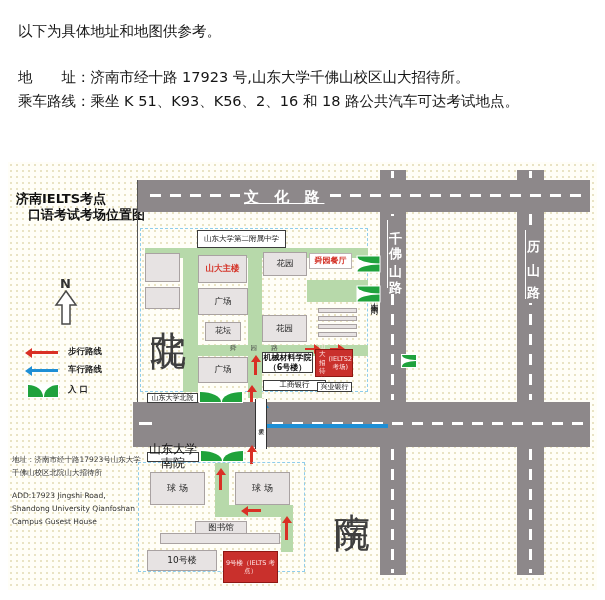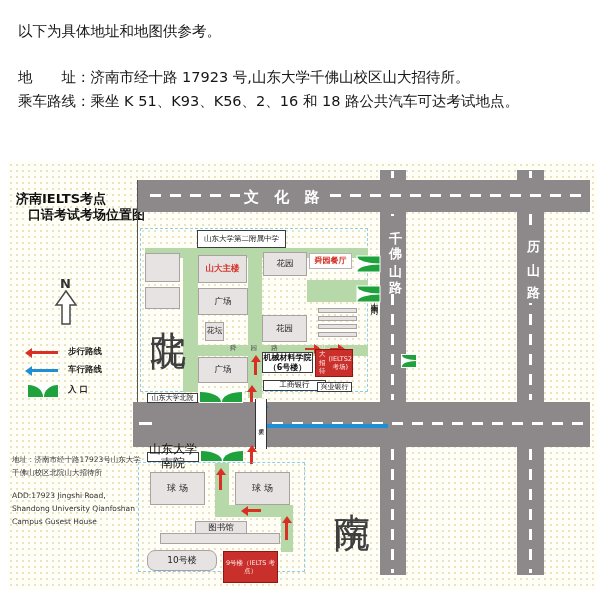--- a/index.html
+++ b/index.html
@@ -5,21 +5,21 @@
   html,body{margin:0;padding:0;}
   body{width:605px;height:600px;background:#ffffff;font-family:"DejaVu Sans",sans-serif;color:#111;}
   #screen{position:relative;width:605px;height:600px;overflow:hidden;background:#fff;}
   .abs{position:absolute;box-sizing:border-box;}
   .dotbg{background-color:#fffef7;background-image:radial-gradient(#e9e3c4 1px,transparent 1px);background-size:6px 6px;}
   .introline{font-size:14.5px;color:#151515;white-space:nowrap;}
   .ptitle{font-size:13px;font-weight:bold;color:#111;white-space:nowrap;}
   .road{background:#8d888a;}
   .hdash{height:3px;background:repeating-linear-gradient(90deg,#fff 0 11px,transparent 11px 20px);}
   .vdash{width:3px;background:repeating-linear-gradient(180deg,#fff 0 11px,transparent 11px 20px);}
-  .roadlabel{color:#fff;background:#8d888a;white-space:nowrap;font-weight:bold;}
+  .roadlabel{color:#fff;background:#8d888a;white-space:nowrap;font-weight:bold;text-decoration:underline;}
   .vert{writing-mode:vertical-rl;text-orientation:upright;}
   .campus{border:1px dashed #8fcdec;}
   .bld{background:#e7e3e3;border:1px solid #a9a2a2;display:flex;align-items:center;justify-content:center;text-align:center;font-size:8.5px;color:#222;line-height:1.1;}
   .wbox{background:#fff;border:1px solid #3c3c3c;display:flex;align-items:center;justify-content:center;text-align:center;font-size:7.5px;color:#111;line-height:1.15;}
   .rbox{background:#c9302c;border:1px solid #8e1713;display:flex;flex-direction:row;align-items:center;justify-content:center;text-align:center;color:#ffe5e5;line-height:1.3;}
   .green{background:#b7d9aa;}
   .redtext{color:#d5372c;font-weight:bold;}
   .big{font-size:36px;line-height:42px;color:#3f3f3f;letter-spacing:2px;}
   .gate{background:#fff;display:flex;gap:1px;padding:1px;}
   .gate i{display:block;flex:1;background:#1fa23c;}
@@ -99,21 +99,21 @@
   <div class="abs green" style="left:183px;top:345px;width:185px;height:11px;"></div>
   <div class="abs green" style="left:307px;top:280px;width:61px;height:22px;"></div>
 
   <div class="abs wbox" style="left:197px;top:230px;width:89px;height:18px;">山东大学第二附属中学</div>
   <div class="abs bld" style="left:145px;top:253px;width:35px;height:29px;"></div>
   <div class="abs bld" style="left:145px;top:287px;width:35px;height:22px;"></div>
   <div class="abs bld redtext" style="left:198px;top:255px;width:49px;height:28px;">山大主楼</div>
   <div class="abs bld" style="left:263px;top:252px;width:44px;height:24px;">花园</div>
   <div class="abs wbox redtext" style="left:309px;top:253px;width:43px;height:16px;font-size:8px;border-color:#b9b2b2;">舜园餐厅</div>
   <div class="abs bld" style="left:198px;top:288px;width:50px;height:27px;">广场</div>
-  <div class="abs bld" style="left:205px;top:322px;width:19px;height:19px;font-size:8px;">花坛</div>
+  <div class="abs bld" style="left:205px;top:322px;width:36px;height:19px;font-size:8px;">花坛</div>
   <div class="abs bld" style="left:262px;top:315px;width:45px;height:27px;">花园</div>
   <div class="abs bld" style="left:318px;top:308px;width:39px;height:5px;font-size:0;"></div>
   <div class="abs bld" style="left:318px;top:316px;width:39px;height:5px;font-size:0;"></div>
   <div class="abs bld" style="left:318px;top:324px;width:39px;height:5px;font-size:0;"></div>
   <div class="abs bld" style="left:318px;top:332px;width:39px;height:5px;font-size:0;"></div>
   <div class="abs bld" style="left:198px;top:357px;width:50px;height:26px;">广场</div>
 
   <div class="abs" style="left:230px;top:344px;font-size:6.5px;color:#444;letter-spacing:6px;white-space:nowrap;">舜 园 路</div>
   <div class="abs a-left" style="left:305px;top:348px;width:9px;height:2px;transform:rotate(180deg);"></div>
   <div class="abs a-left" style="left:330px;top:348px;width:8px;height:2px;transform:rotate(180deg);"></div>
@@ -166,21 +166,21 @@
     </div>
 
   <div class="abs green" style="left:215px;top:463px;width:14px;height:50px;"></div>
   <div class="abs green" style="left:215px;top:505px;width:78px;height:12px;"></div>
   <div class="abs green" style="left:281px;top:505px;width:12px;height:47px;"></div>
 
   <div class="abs bld" style="left:150px;top:472px;width:55px;height:33px;font-size:9px;">球 场</div>
   <div class="abs bld" style="left:235px;top:472px;width:55px;height:33px;font-size:9px;">球 场</div>
   <div class="abs bld" style="left:195px;top:521px;width:52px;height:13px;">图书馆</div>
   <div class="abs bld" style="left:160px;top:533px;width:120px;height:11px;font-size:0;"></div>
-  <div class="abs bld" style="left:147px;top:550px;width:70px;height:21px;font-size:9px;border-radius:8px;">10号楼</div>
+  <div class="abs bld" style="left:147px;top:550px;width:70px;height:21px;font-size:9px;">10号楼</div>
   <div class="abs rbox" style="left:223px;top:551px;width:55px;height:32px;font-size:6.5px;">9号楼（IELTS 考点）</div>
 
   <div class="abs a-up" style="left:219px;top:475px;width:3px;height:15px;"></div>
   <div class="abs a-left" style="left:248px;top:509px;width:13px;height:3px;"></div>
   <div class="abs a-up" style="left:285px;top:523px;width:3px;height:17px;"></div>
 
   <div class="abs big vert" style="left:331px;top:484px;">南院</div>
 
   <div class="abs gate" style="left:402px;top:353px;width:14px;height:16px;transform:rotate(-90deg);">
       <i class="l"></i>

